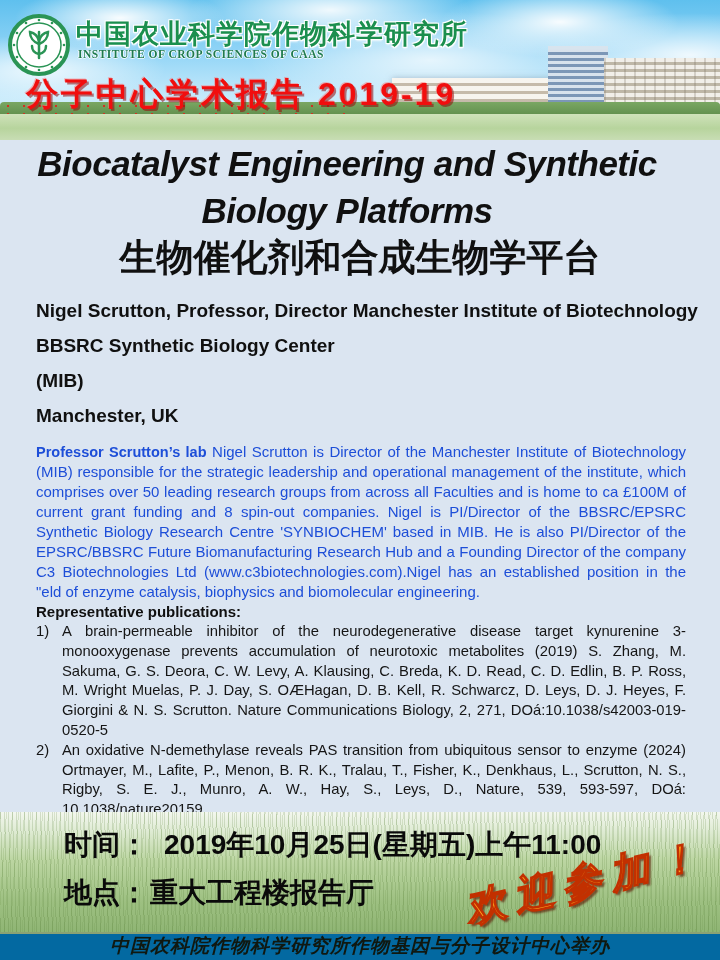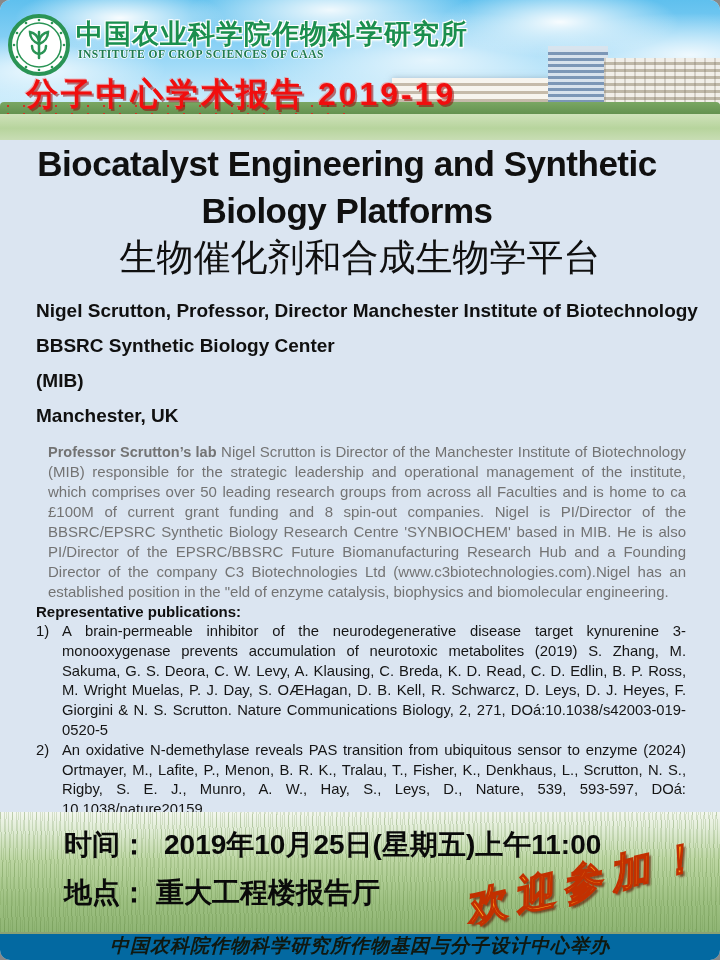--- a/index.html
+++ b/index.html
@@ -1,20 +1,19 @@
 <!DOCTYPE html>
 <html><head>
 <meta charset="utf-8">
 <style>
   html,body{margin:0;padding:0;background:#888;}
   .poster{
     position:relative;width:720px;height:960px;overflow:hidden;
     background:#dbe5f1;
     font-family:"Liberation Sans","DejaVu Sans",sans-serif;
-    border-radius:10px;
   }
   
   .header-banner{position:absolute;top:0;left:0;width:720px;height:140px;overflow:hidden;}
   .sky{position:absolute;inset:0;
     background:linear-gradient(180deg,#5fc0ee 0%,#8ed3f6 35%,#c6eafb 70%,#e9f8fe 100%);}
   .clouds{position:absolute;inset:0;background-image:
     radial-gradient(ellipse 150px 45px at 120px 18px,rgba(255,255,255,.95),rgba(255,255,255,0) 70%),
     radial-gradient(ellipse 200px 55px at 330px 10px,rgba(255,255,255,.9),rgba(255,255,255,0) 70%),
     radial-gradient(ellipse 170px 50px at 560px 22px,rgba(255,255,255,.95),rgba(255,255,255,0) 70%),
     radial-gradient(ellipse 220px 60px at 690px 55px,rgba(255,255,255,.85),rgba(255,255,255,0) 70%),
@@ -44,40 +43,40 @@
     text-shadow:-1px -1px 0 #fff,1px -1px 0 #fff,-1px 1px 0 #fff,1px 1px 0 #fff,0 2px 2px rgba(255,255,255,.8);}
   .inst-en{position:absolute;left:78px;top:48px;font-size:11.5px;font-weight:bold;
     font-family:"Liberation Serif","DejaVu Serif",serif;color:#1e7a4e;letter-spacing:.5px;white-space:nowrap;
     text-shadow:-1px 0 0 rgba(255,255,255,.8),1px 0 0 rgba(255,255,255,.8),0 1px 0 rgba(255,255,255,.8);}
   .series-title{position:absolute;left:26px;top:73px;font-size:32px;font-weight:900;color:#f10e0e;
     letter-spacing:3px;white-space:nowrap;
     text-shadow:2px 2px 0 rgba(150,10,10,.55),-1px -1px 0 rgba(255,120,120,.5);}
   
   .content{position:absolute;left:0;top:140px;width:720px;color:#101010;}
   .title-en{width:694px;text-align:center;font-size:35px;line-height:47px;font-weight:bold;
-    letter-spacing:-.5px;white-space:nowrap;}
-  .title-cn{width:720px;text-align:center;font-size:37px;line-height:48px;font-weight:normal;}
+    letter-spacing:-.5px;white-space:nowrap;font-style:italic;}
+  .title-cn{width:720px;text-align:center;font-size:37px;line-height:48px;font-weight:bold;}
   .speaker{margin:11px 0 0 36px;font-size:19px;font-weight:bold;line-height:35px;white-space:nowrap;}
-  .bio{margin:9px 34px 0 48px;font-size:15px;line-height:20px;text-align:justify;color:#737373;}
+  .bio{margin:9px 34px 0 36px;font-size:15px;line-height:20px;text-align:justify;color:#1d4ed8;}
   .bio b{font-size:14.5px;}
   .pub-heading{margin:0 34px 0 36px;font-size:15px;line-height:20px;font-weight:bold;}
   .pub-item{position:relative;margin:0 34px 0 36px;padding-left:26px;font-size:14.8px;line-height:19.8px;
     text-align:justify;color:#151515;}
   .pub-num{position:absolute;left:0;top:0;}
   
   .footer-photo{position:absolute;left:0;top:812px;width:720px;height:120px;overflow:hidden;
     background:linear-gradient(180deg,#f3f7ee 0%,#e0ecd5 15%,#bcd6a2 40%,#9dc081 75%,#8fb574 100%);}
   .grass-texture{position:absolute;inset:0;background-image:
     repeating-linear-gradient(88deg,rgba(70,110,40,.18) 0 1px,transparent 1px 4px),
     repeating-linear-gradient(94deg,rgba(110,150,75,.2) 0 1px,transparent 1px 6px);}
   .info-row{position:absolute;left:64px;font-size:28px;font-weight:bold;color:#0a0a0a;white-space:nowrap;}
   .row-time{top:14px;}
   .row-venue{top:62px;}
   .info-value{margin-left:16px;}
-  .row-venue .info-value{margin-left:8px;}
+  .row-venue .info-value{margin-left:2px;}
   .welcome{position:absolute;right:12px;top:42px;transform:rotate(-13deg);transform-origin:center;
     font-size:40px;font-weight:bold;font-style:italic;letter-spacing:9px;color:#ffa41c;white-space:nowrap;
     -webkit-text-stroke:1.3px #c23000;
     text-shadow:2px 3px 2px rgba(90,20,0,.65);}
   
   .organizer-strip{position:absolute;left:0;top:932px;width:720px;height:28px;background:#0369a1;
     box-shadow:inset 0 2px 0 #8aa274;display:flex;align-items:center;justify-content:center;}
   .organizer-text{font-family:"DejaVu Serif","Liberation Serif",serif;font-style:italic;font-weight:bold;
     font-size:19px;color:#101810;letter-spacing:1px;white-space:nowrap;}
 </style>

